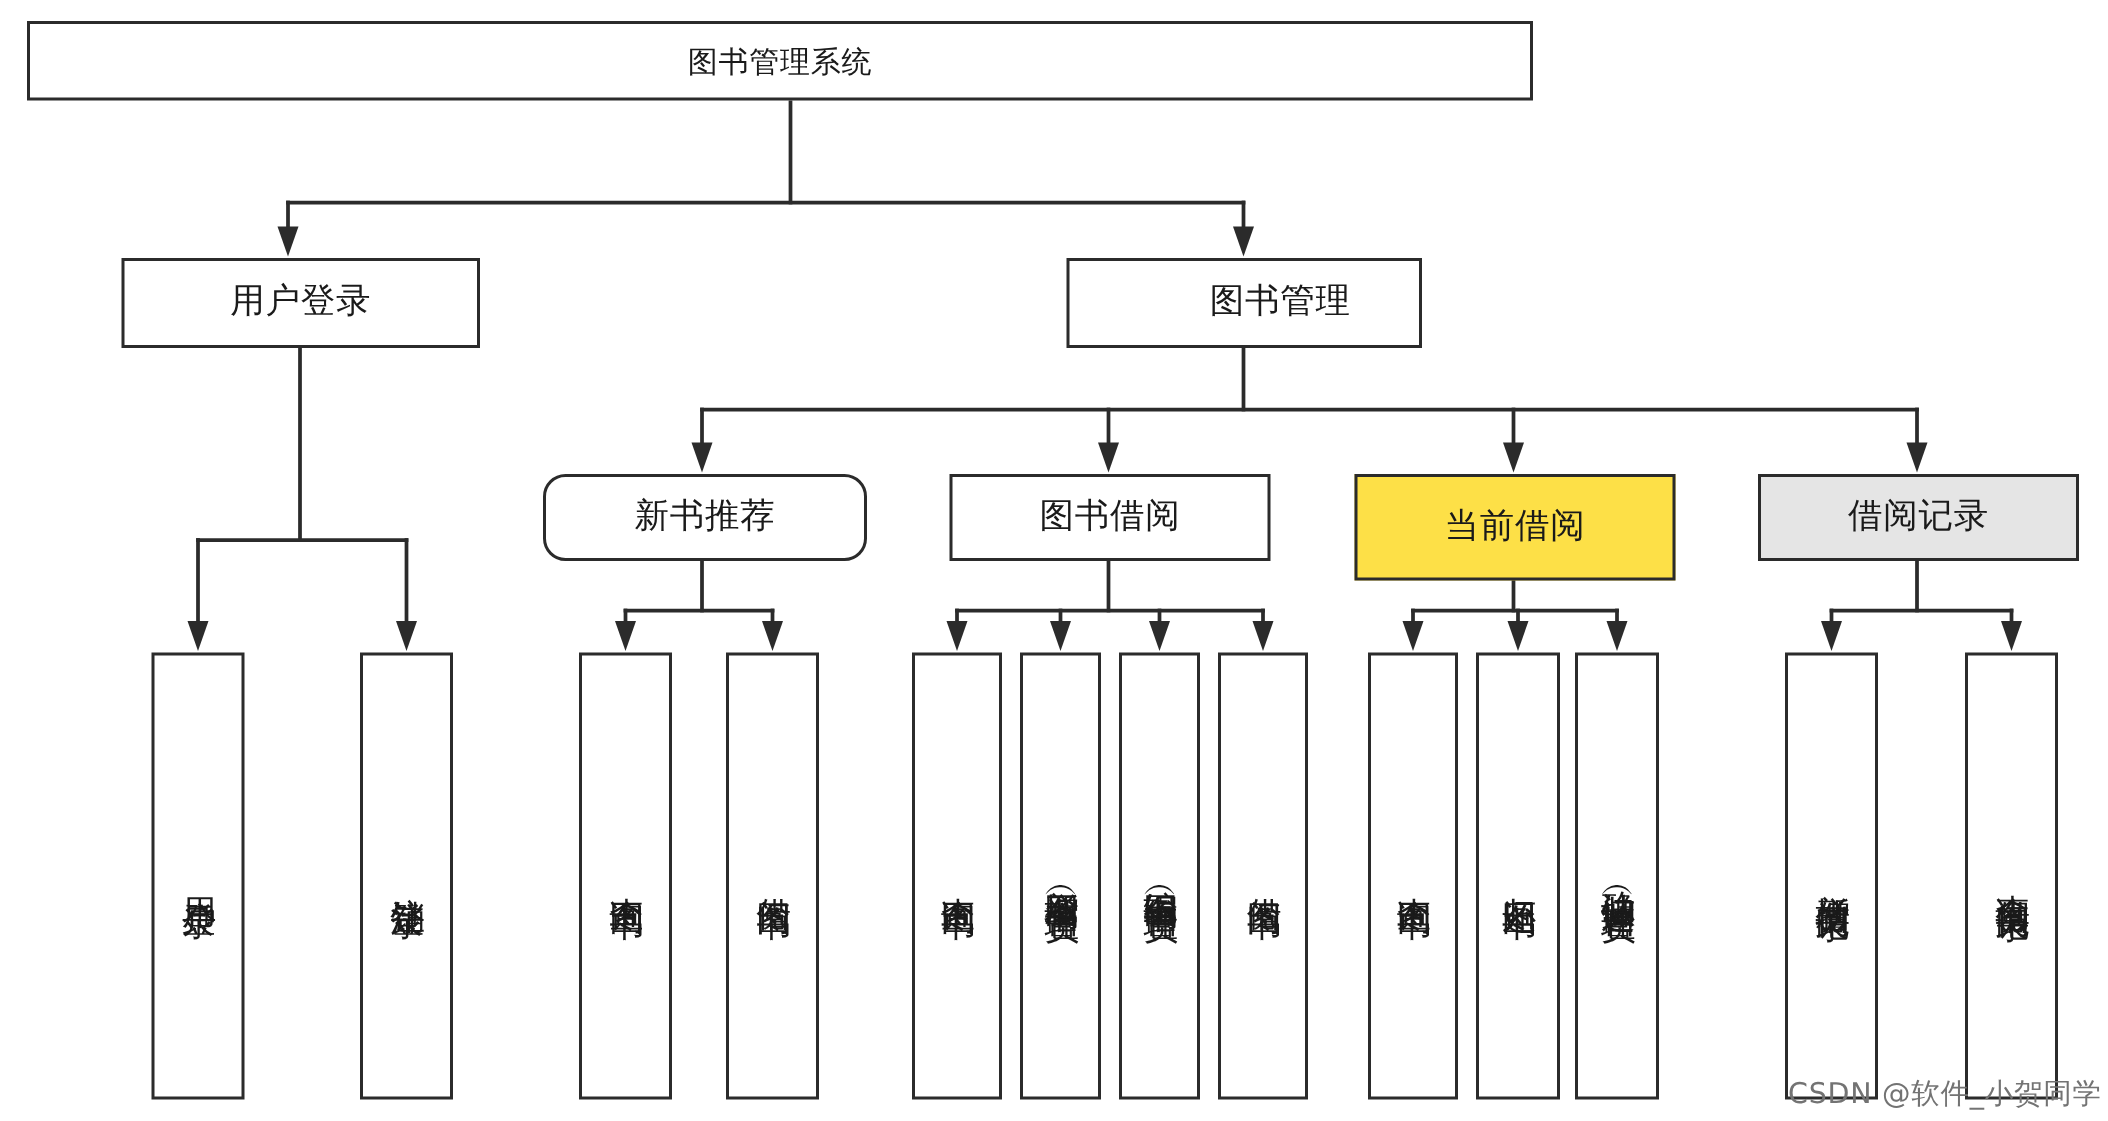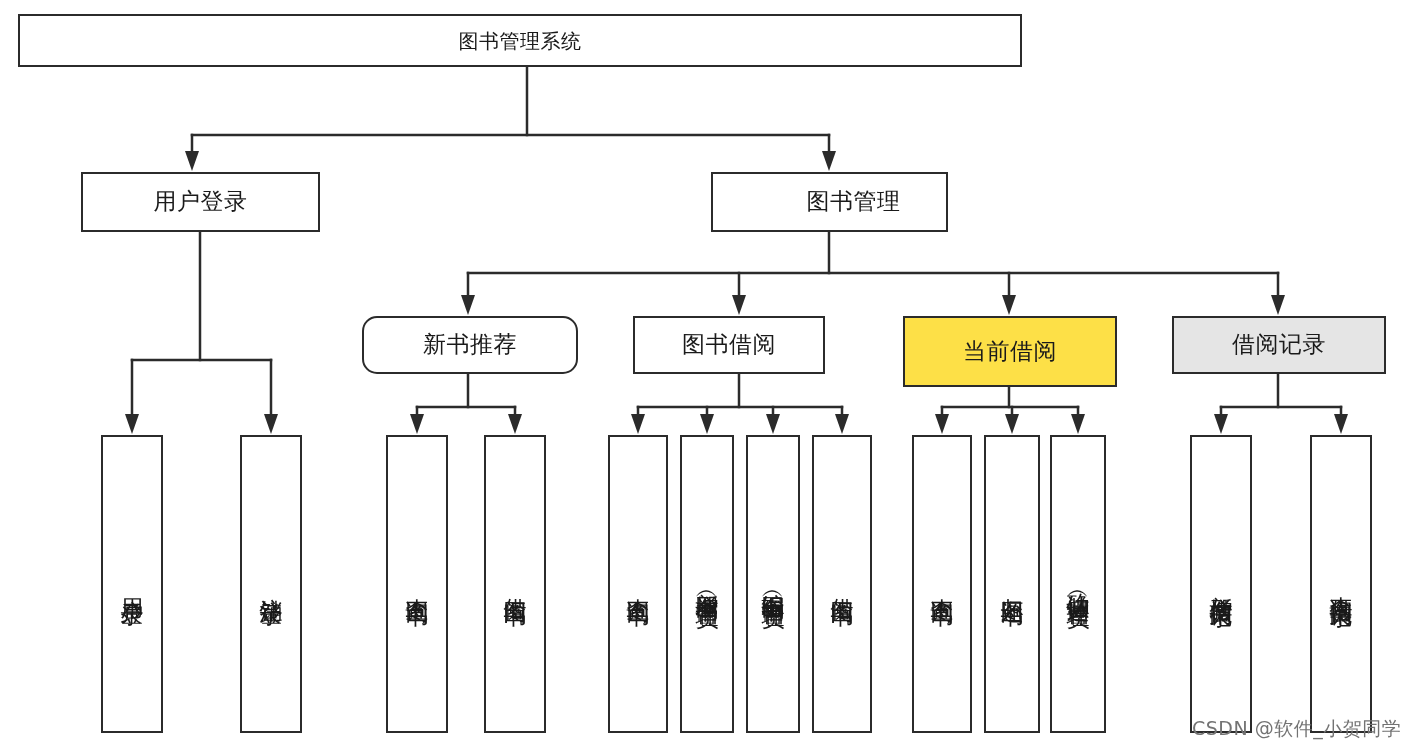--- a/index.html
+++ b/index.html
@@ -129,21 +129,21 @@
       </div>
       <div class="node-box node-level2" style="left: 81px; top: 172px; width: 239px; height: 60px; border-color: rgb(43, 43, 43); background: rgb(255, 255, 255);">
         <span class="node-label-h" style="color: rgb(26, 26, 26);">用户登录</span>
       </div>
       <div class="node-box node-level2" style="left: 711px; top: 172px; width: 237px; height: 60px; border-color: rgb(43, 43, 43); background: rgb(255, 255, 255); padding-left: 48px;">
         <span class="node-label-h" style="color: rgb(26, 26, 26);">图书管理</span>
       </div>
       <div class="node-box node-level3" style="left: 362px; top: 316px; width: 216px; height: 58px; border-color: rgb(43, 43, 43); background: rgb(255, 255, 255); border-radius: 15px;">
         <span class="node-label-h" style="color: rgb(26, 26, 26);">新书推荐</span>
       </div>
-      <div class="node-box node-level3" style="left: 633px; top: 316px; width: 192px; height: 58px; border-color: rgb(43, 43, 43); background: rgb(255, 255, 255);">
+      <div class="node-box node-level3" style="left: 633px; top: 316px; width: 214px; height: 58px; border-color: rgb(43, 43, 43); background: rgb(255, 255, 255);">
         <span class="node-label-h" style="color: rgb(26, 26, 26);">图书借阅</span>
       </div>
       <div class="node-box node-level3" style="left: 903px; top: 316px; width: 214px; height: 71px; border-color: rgb(43, 43, 43); background: #fde047;">
         <span class="node-label-h" style="color: rgb(26, 26, 26);">当前借阅</span>
       </div>
       <div class="node-box node-level3" style="left: 1172px; top: 316px; width: 214px; height: 58px; border-color: rgb(43, 43, 43); background: #e5e5e5;">
         <span class="node-label-h" style="color: rgb(26, 26, 26);">借阅记录</span>
       </div>
       <div class="node-box node-leaf" style="left: 101px; top: 435px; width: 62px; height: 298px; border-color: rgb(43, 43, 43); background: rgb(255, 255, 255);">
         <span class="node-label-v" style="color: rgb(26, 26, 26);">用户登录</span>

